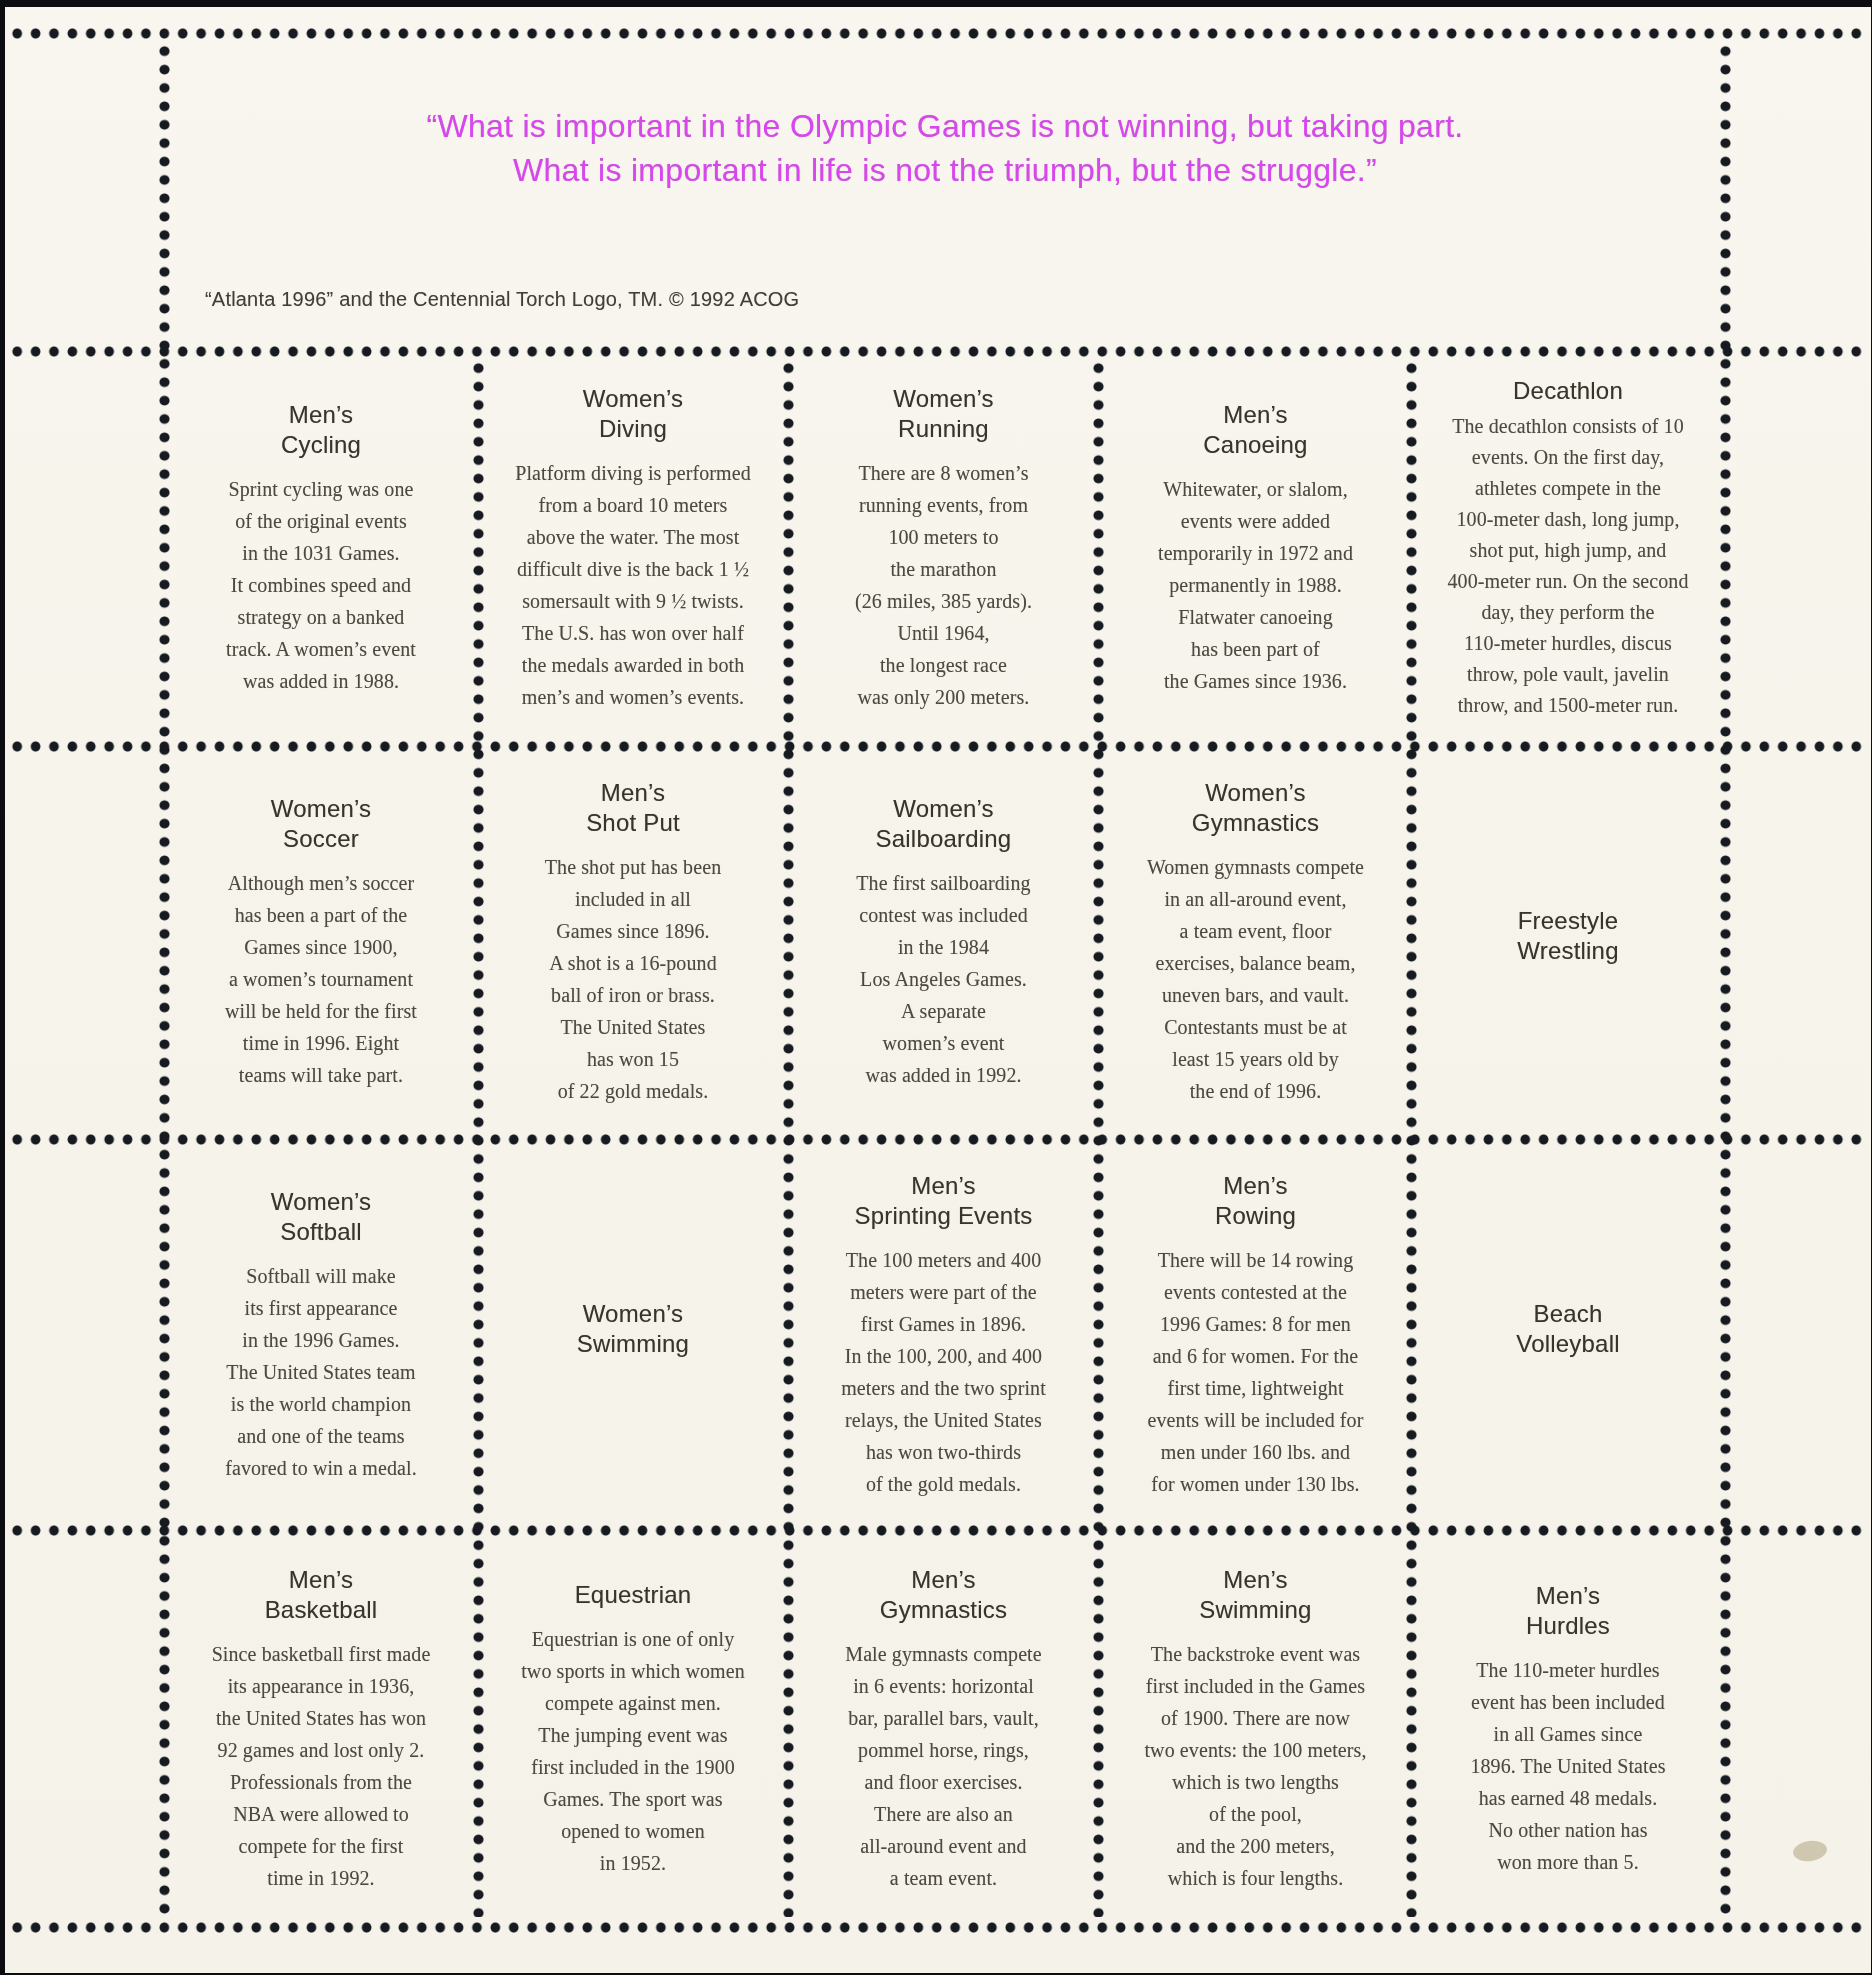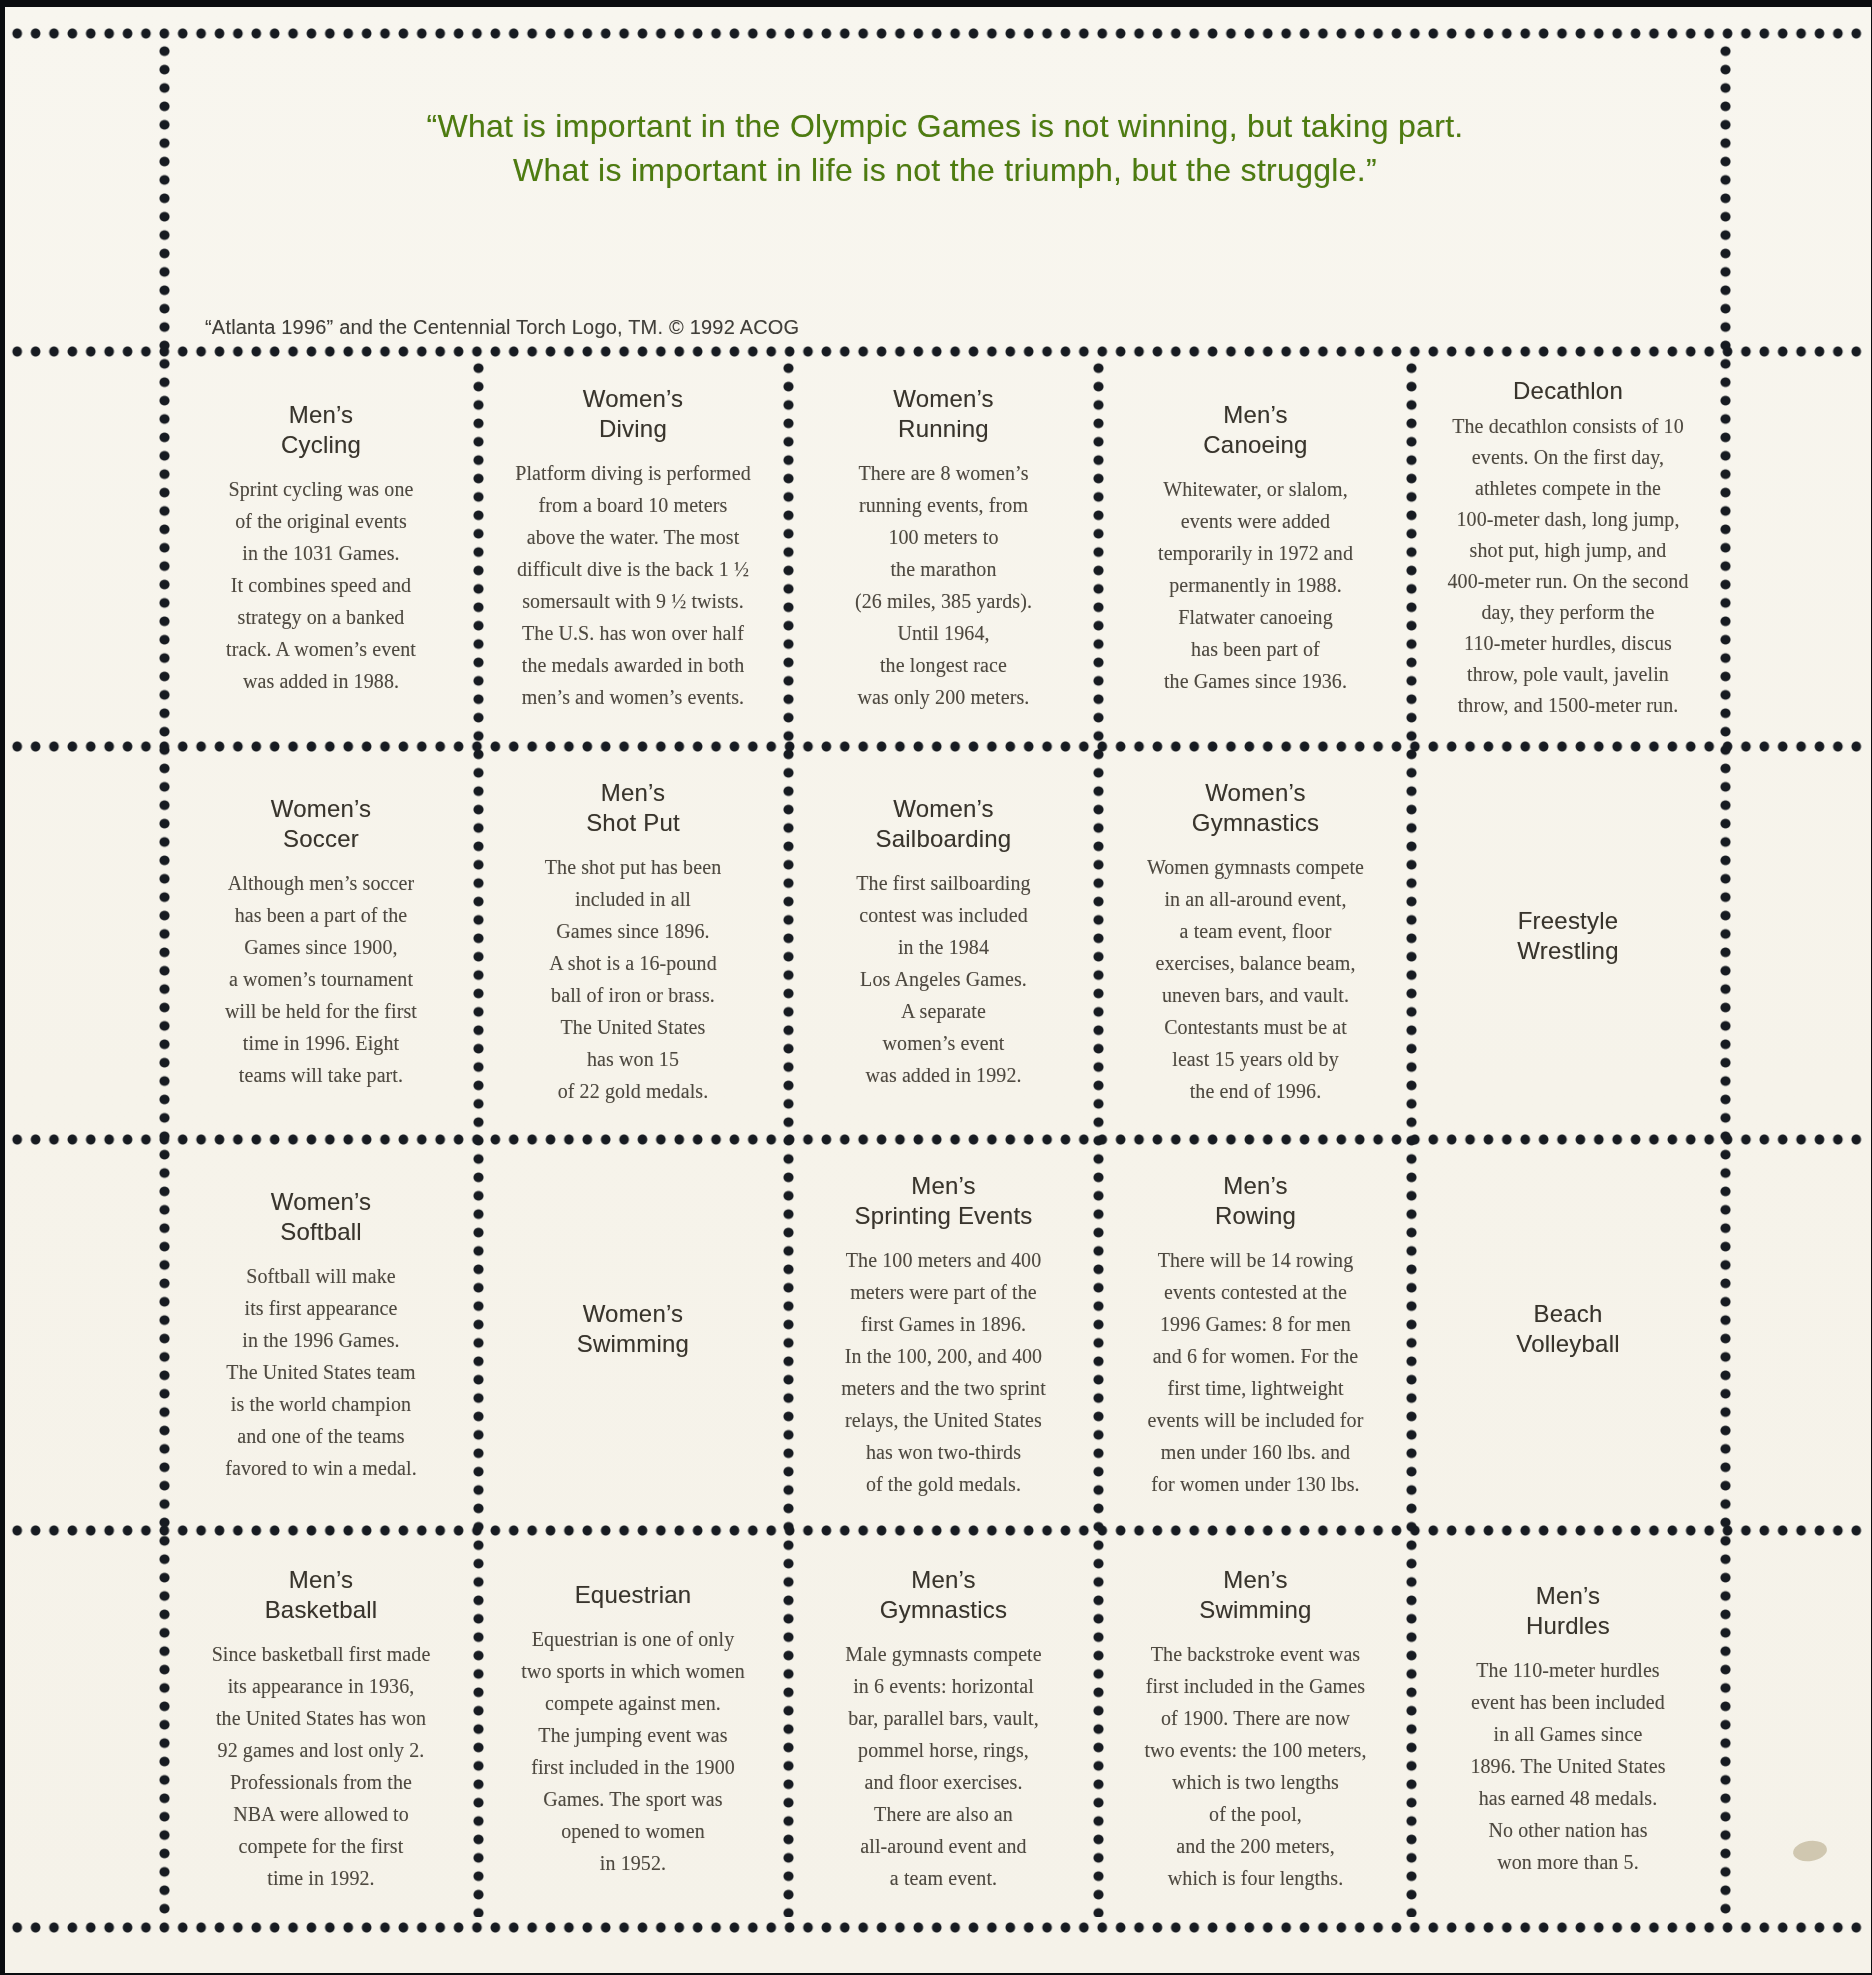--- a/index.html
+++ b/index.html
@@ -25,26 +25,26 @@
   .perf-v{
     width:10.5px;
     background-image:radial-gradient(circle 5.3px at 50% 50%, #171b21 4.3px, rgba(23,27,33,0) 5.3px);
     background-size:10.5px 18.4px;
     background-repeat:repeat-y;
   }
   .quote{
     position:absolute;left:164px;top:104px;width:1562px;
     text-align:center;
     font-size:32px;line-height:44px;
-    color:#4d7c0f;letter-spacing:0.3px;
+    color:#d946ef;letter-spacing:0.3px;
     white-space:pre-line;
     text-shadow:0 0 0.7px rgba(70,65,55,0.35);
   }
   .copyright{
-    position:absolute;left:205px;top:316px;
+    position:absolute;left:205px;top:288px;
     font-size:20px;color:#403e39;letter-spacing:0.2px;
     text-shadow:0 0 0.7px rgba(70,65,55,0.3);
   }
   .cell{
     position:absolute;
     display:flex;flex-direction:column;align-items:center;justify-content:center;
     box-sizing:border-box;padding:16px 9.2px;
     text-align:center;
   }
   .cell .title{

